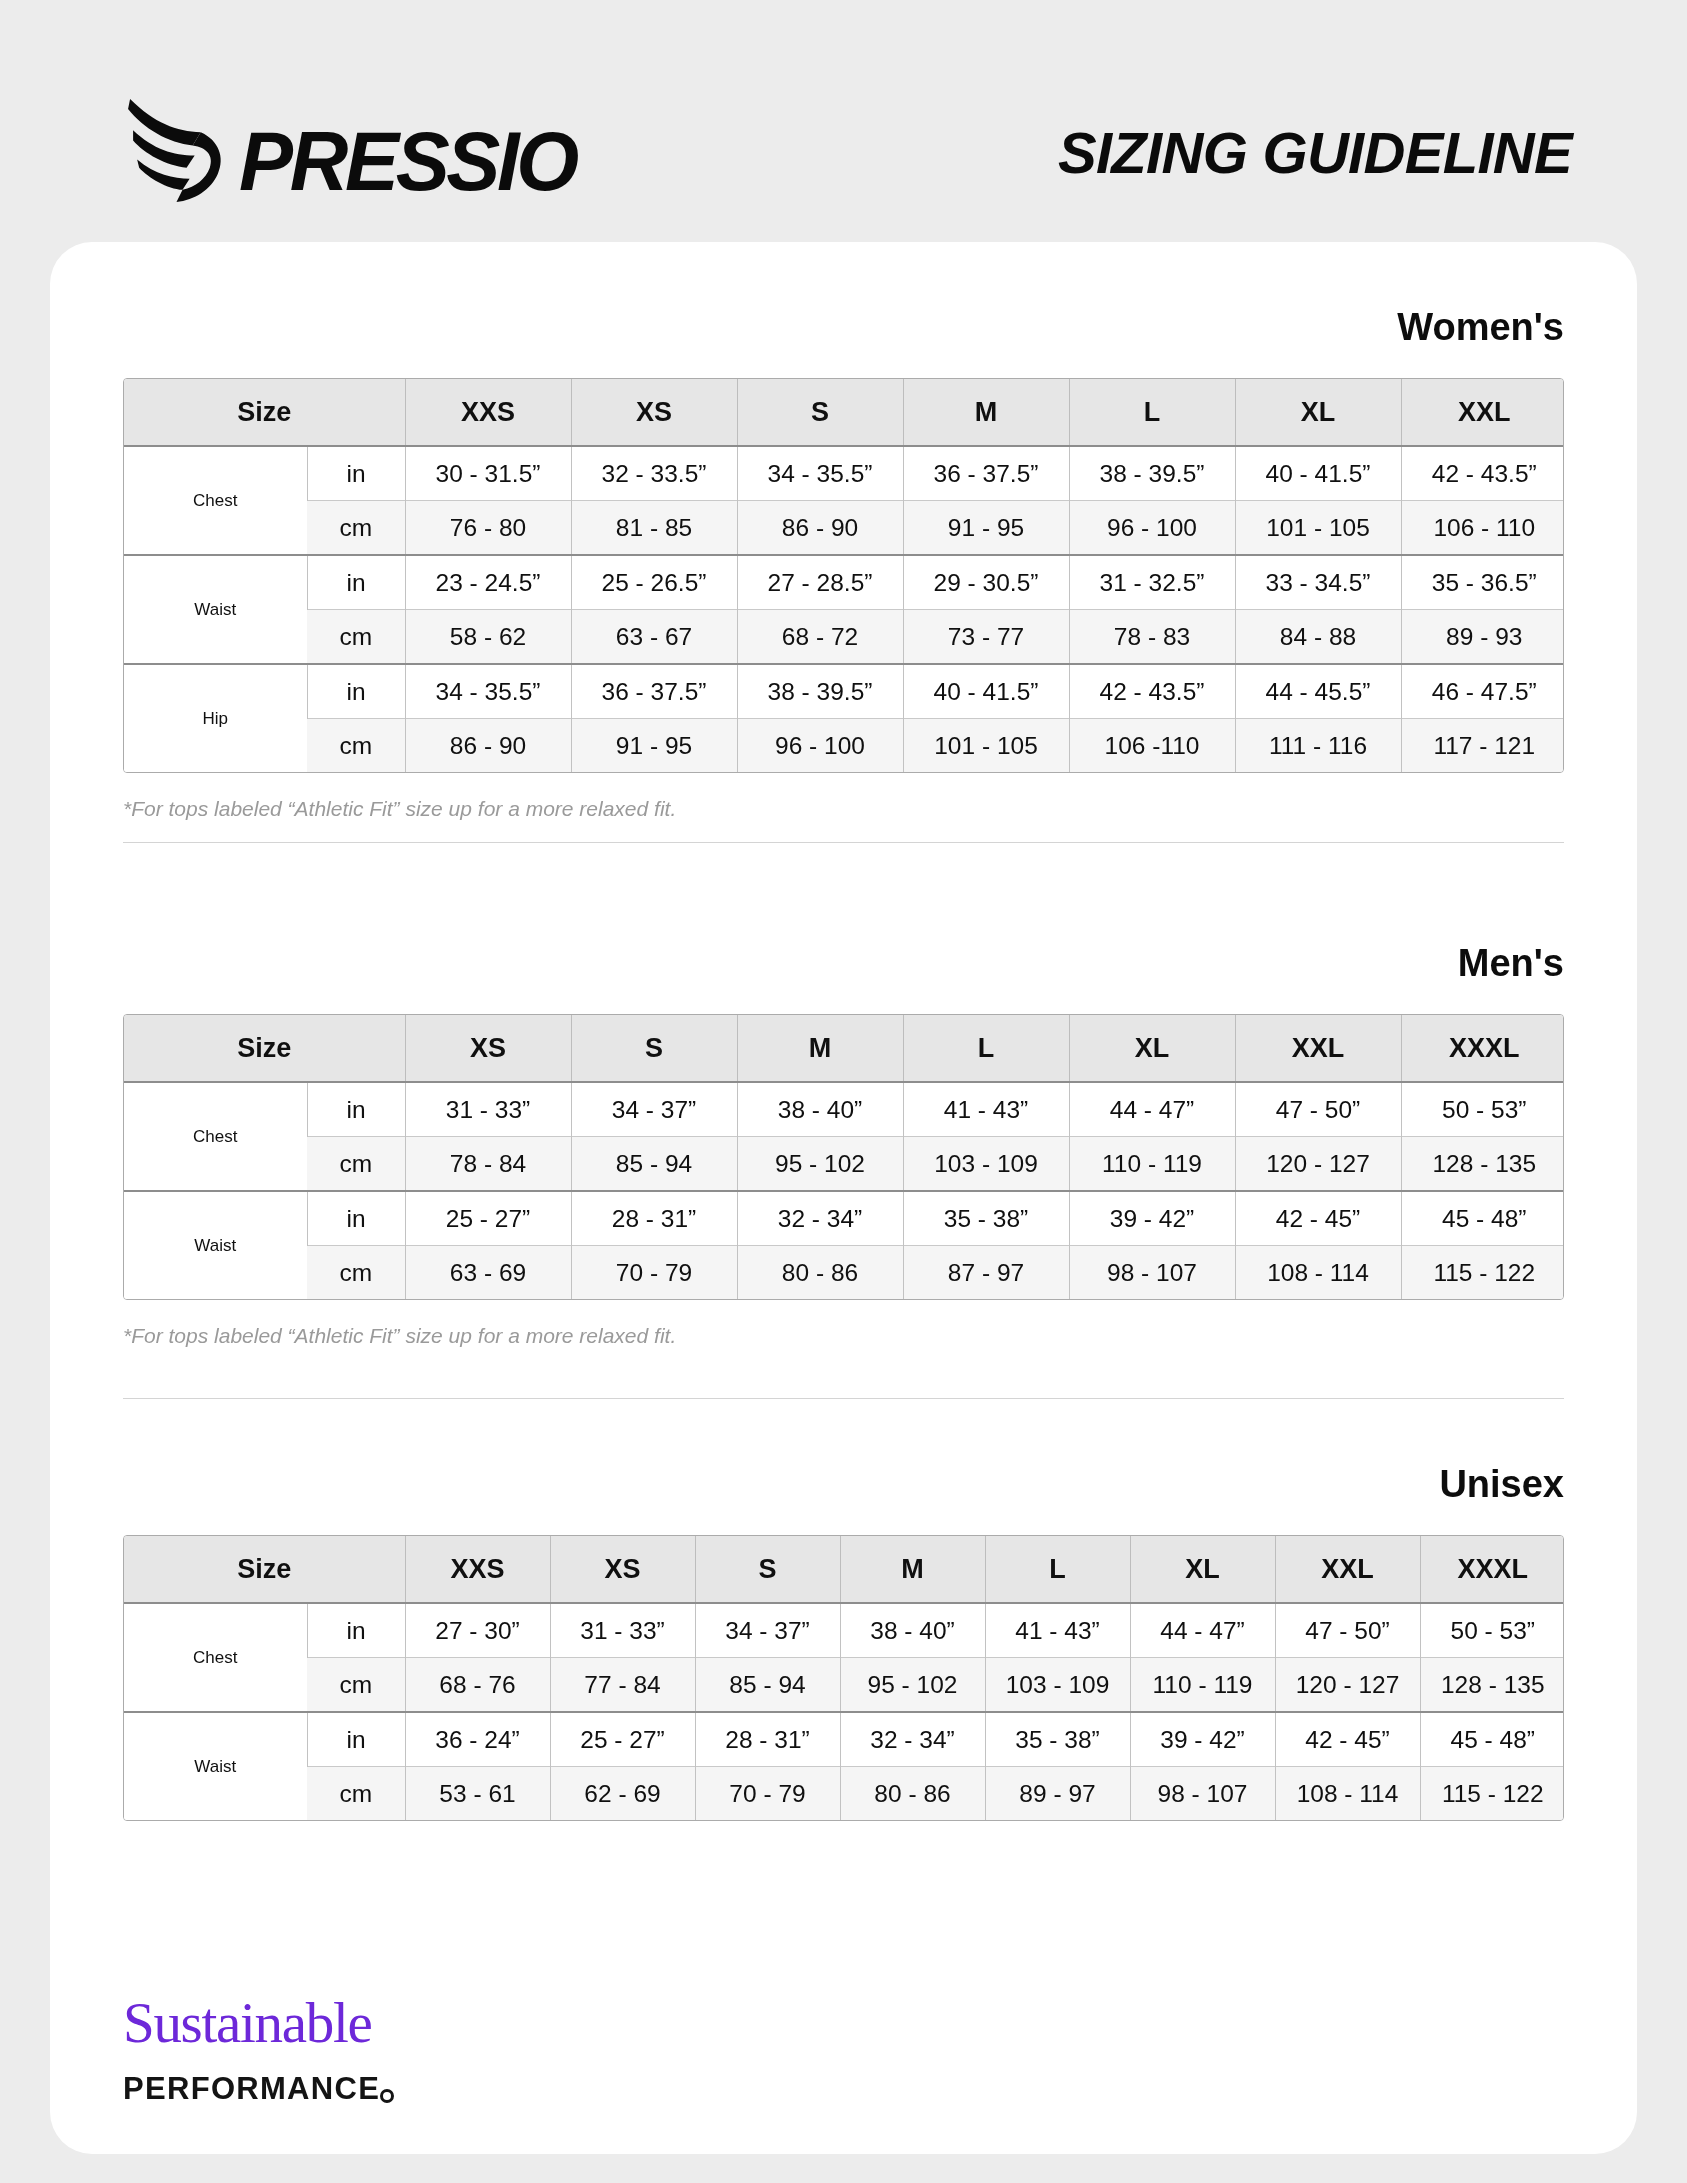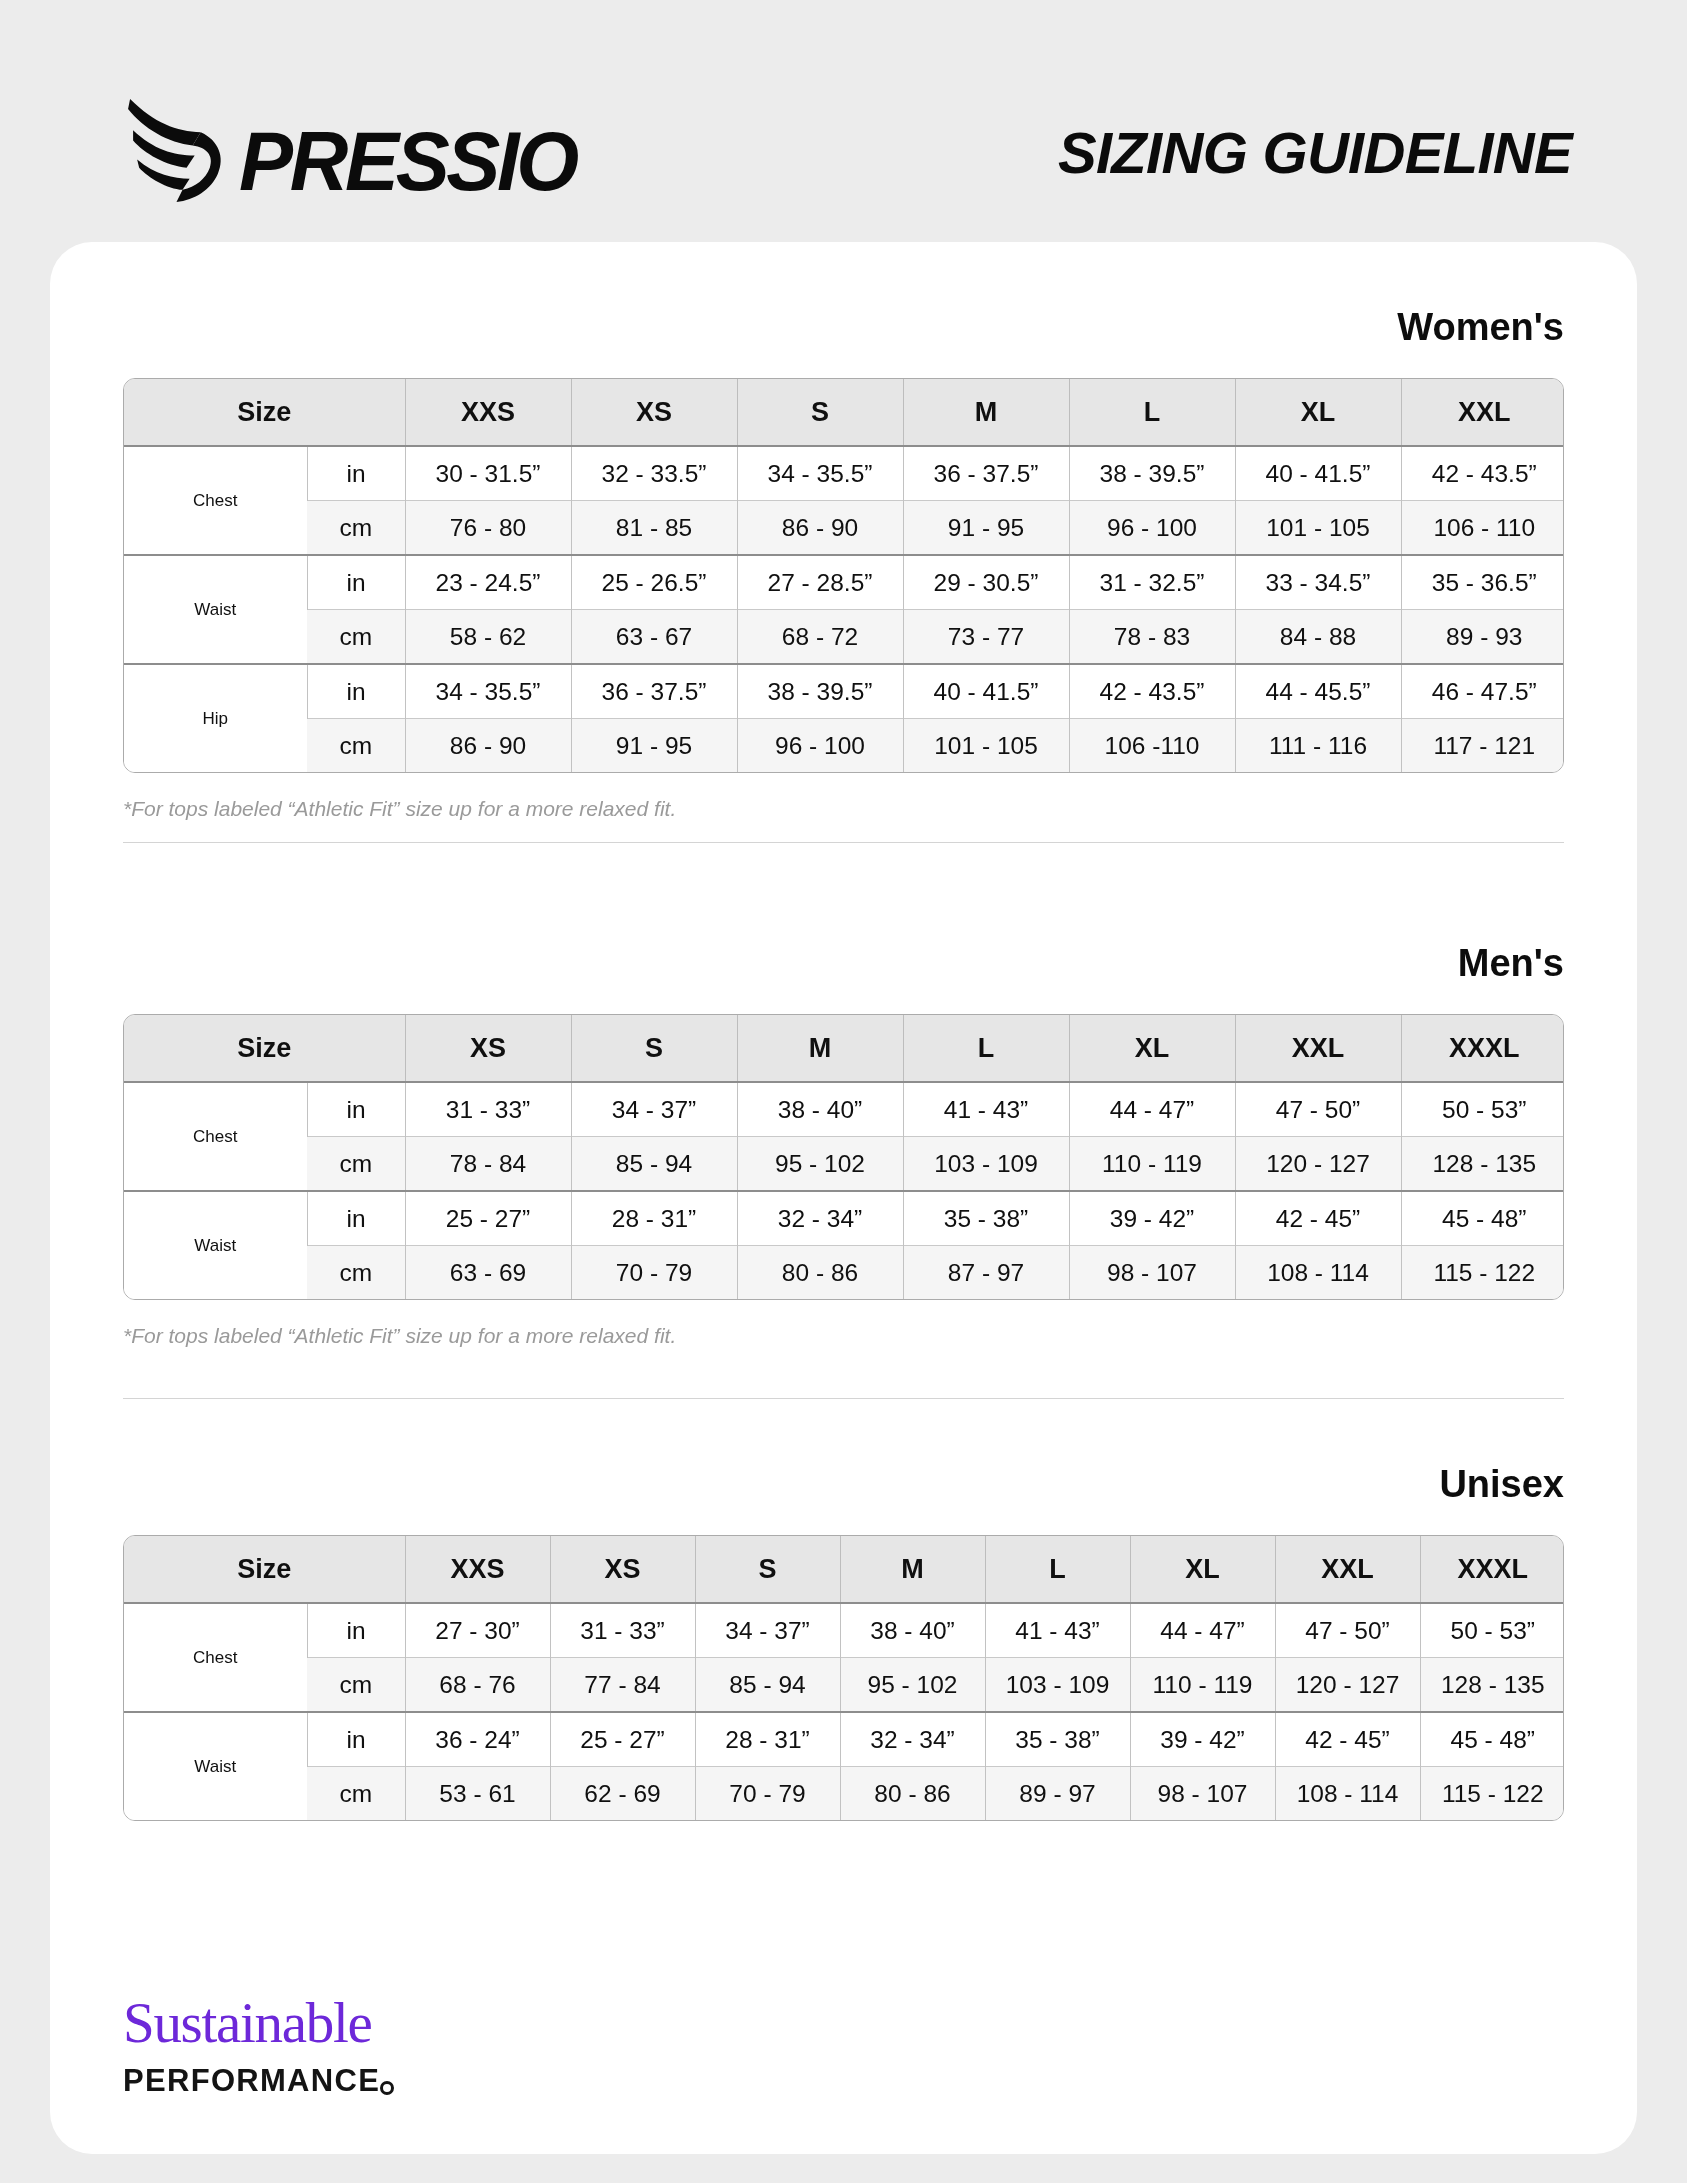--- a/index.html
+++ b/index.html
@@ -18,21 +18,21 @@
   
   .card { position:absolute; left:50px; top:242px; width:1587px; height:1912px;
           background:#ffffff; border-radius:42px; box-sizing:border-box;
           padding:0 73px; overflow:hidden; }
 
   .section-heading { margin:0; font-size:38px; font-weight:bold; color:#0d0d0d; letter-spacing:0;text-align:right; }
   .sec-0 .section-heading { margin-top:64px; }
   .sec-1 .section-heading { margin-top:99px; }
   .sec-2 .section-heading { margin-top:64px; }
 
-  .tbl { margin-top:29px; border:1.3px solid #ababab; border-radius:12px; overflow:hidden; background:#fff; }
+  .tbl { margin-top:29px; border:1.3px solid #ababab; border-radius:4px; overflow:hidden; background:#fff; }
   table { width:100%; border-collapse:collapse; table-layout:fixed; }
   th, td { text-align:center; vertical-align:middle; padding:0; color:#101010; }
   thead th { background:#e6e6e6; height:66px; font-size:27px; font-weight:bold;
              border-bottom:2.6px solid #8d8d8d; }
   thead th + th { border-left:1.3px solid #bdbdbd; }
   tbody td { height:53px; font-size:24.5px; font-weight:normal; border-left:1.3px solid #c2c2c2; }
   tbody td:first-child { border-left:none; }
   tbody tr.unit-cm td { border-top:1.3px solid #c9c9c9;margin-top:35px; }
   tbody tr.group-start td { border-top:2.6px solid #8d8d8d; }
   tbody tr:first-child td { border-top:none; }
@@ -42,21 +42,21 @@
 
   .footnote { margin:24px 0 0 0; font-size:21px; color:#9a9a9a;font-style:italic; }
   .divider { border:none; border-top:1.3px solid #d4d4d4; margin:0; }
   .sec-0 .divider { margin-top:21px; }
   .sec-1 .divider { margin-top:50px; }
 
   
   .footer { margin-top:173px; }
   .sust { font-family:Liberation Serif, serif; font-size:57px; color:#6d28d9;
           letter-spacing:-1.3px; line-height:1; }
-  .perf { margin-top:14px; display:flex; align-items:flex-end; gap:0;
+  .perf { margin-top:22px; display:flex; align-items:flex-end; gap:0;
           font-size:31px; font-weight:bold; letter-spacing:1.3px; color:#141414; line-height:1; }
   .ring { display:inline-block; width:8px; height:8px; border:3.3px solid #141414;
           border-radius:50%; margin-bottom:1.3px; }
 </style>
 </head>
 <body>
 
 <div class="page">
 
   <div class="top">

